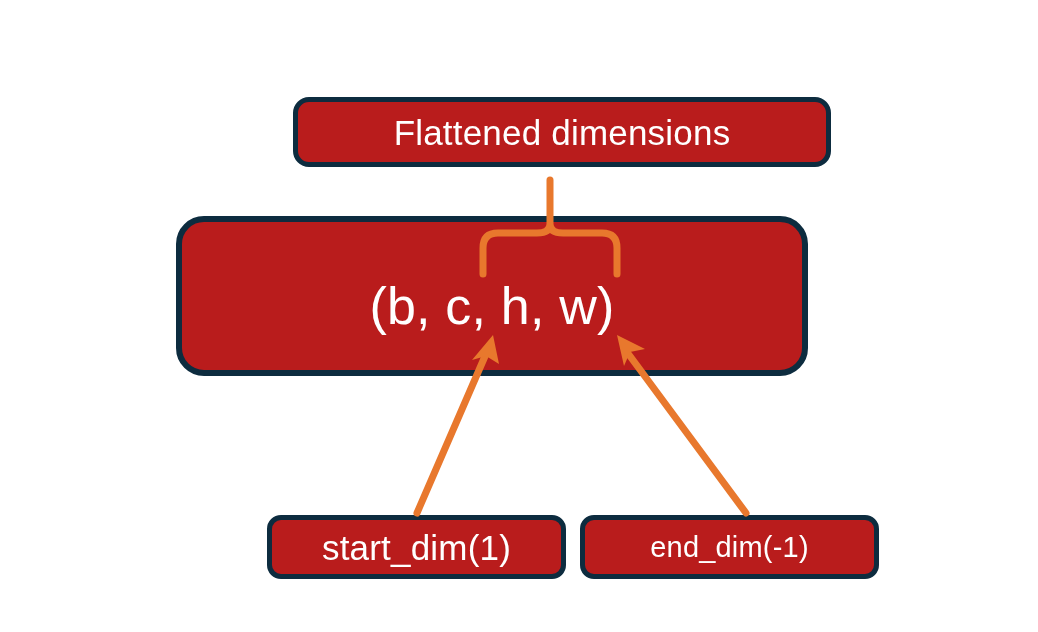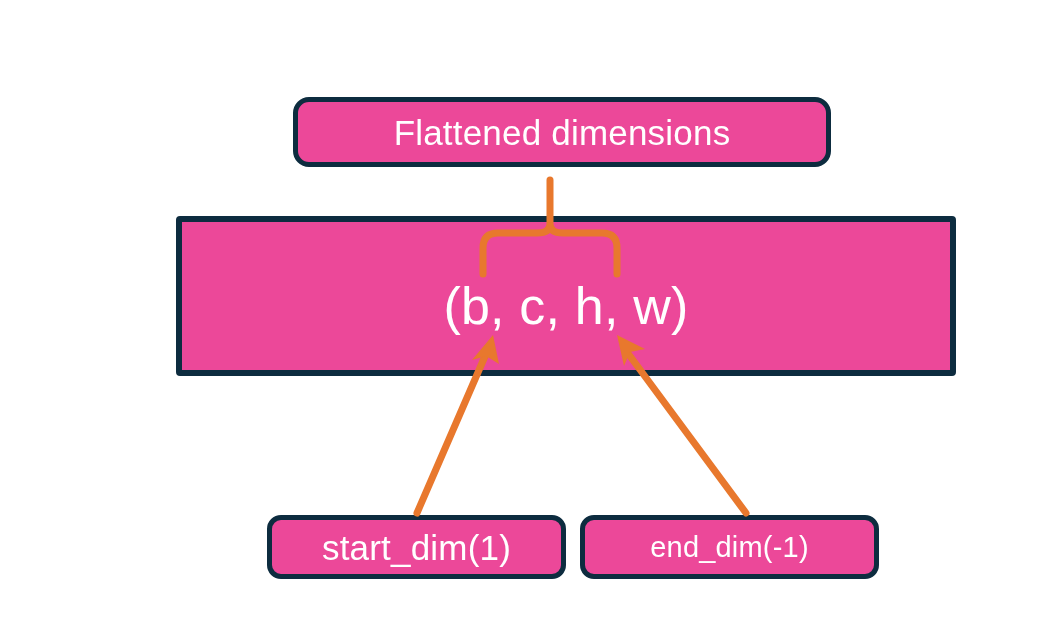--- a/index.html
+++ b/index.html
@@ -16,21 +16,21 @@
     height: 632px;
     background: #ffffff;
     overflow: hidden;
   }
   .node {
     position: absolute;
     box-sizing: border-box;
     display: flex;
     align-items: center;
     justify-content: center;
-    background: #ec4899;
+    background: #b91c1c;
     border: 5px solid #0d2c3f;
     border-radius: 14px;
     color: #ffffff;
     text-align: center;
     line-height: 1;
     white-space: nowrap;
     z-index: 2;
   }
   .node-label {
     display: block;
@@ -45,23 +45,23 @@
     width: 538px;
     height: 70px;
     border-radius: 16px;
   }
   #box-flattened .node-label { font-size: 35px; }
 
   
   #box-shape {
     left: 176px;
     top: 216px;
-    width: 780px;
+    width: 632px;
     height: 160px;
-    border-radius: 4px;
+    border-radius: 28px;
     border-width: 6px;
     align-items: flex-start;
     padding-top: 58px;
   }
   #box-shape .node-label { font-size: 52px; }
 
   
   #box-start-dim {
     left: 267px;
     top: 515px;

